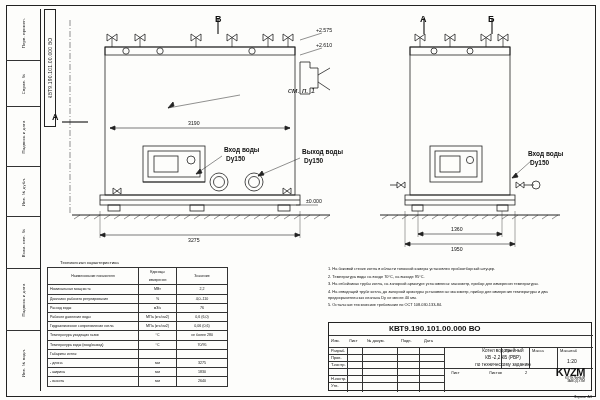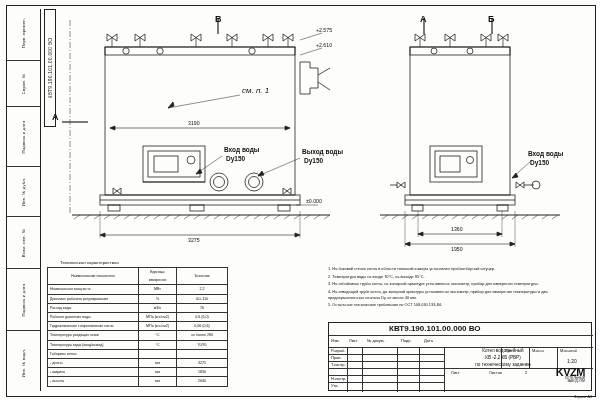--- a/index.html
+++ b/index.html
@@ -14,21 +14,21 @@
   .vtext{position:absolute;left:50%;top:50%;transform:translate(-50%,-50%) rotate(-90deg);white-space:nowrap;font-size:4.2px;color:#222;letter-spacing:.2px;}
 
   
   .codebox{position:absolute;left:44px;top:9px;width:12px;height:118px;border:0.9px solid #222;box-sizing:border-box;}
   .codebox .vtext{font-size:5px;}
 
   
   .lbl{position:absolute;font-size:6.5px;color:#111;}
   .lbl-b{font-size:9px;font-weight:bold;}
   .dim{position:absolute;font-size:5.2px;color:#111;}
-  .note{position:absolute;font-size:6.2px;color:#111;font-style:italic;}
+  .note{position:absolute;font-size:6.2px;color:#111;font-style:italic;margin-left:46px;}
 
   
   svg.overlay{position:absolute;left:0;top:0;width:600px;height:400px;pointer-events:none;}
 
   
   .ttl{position:absolute;font-size:4.4px;color:#111;}
   table.tech{position:absolute;left:47px;top:267px;border-collapse:collapse;font-size:3.6px;}
   table.tech td{border:0.6px solid #333;padding:0px 2px;height:8.2px;line-height:8.2px;color:#111;}
   .c1{width:86px;}
   .c2{width:33px;text-align:center;}

